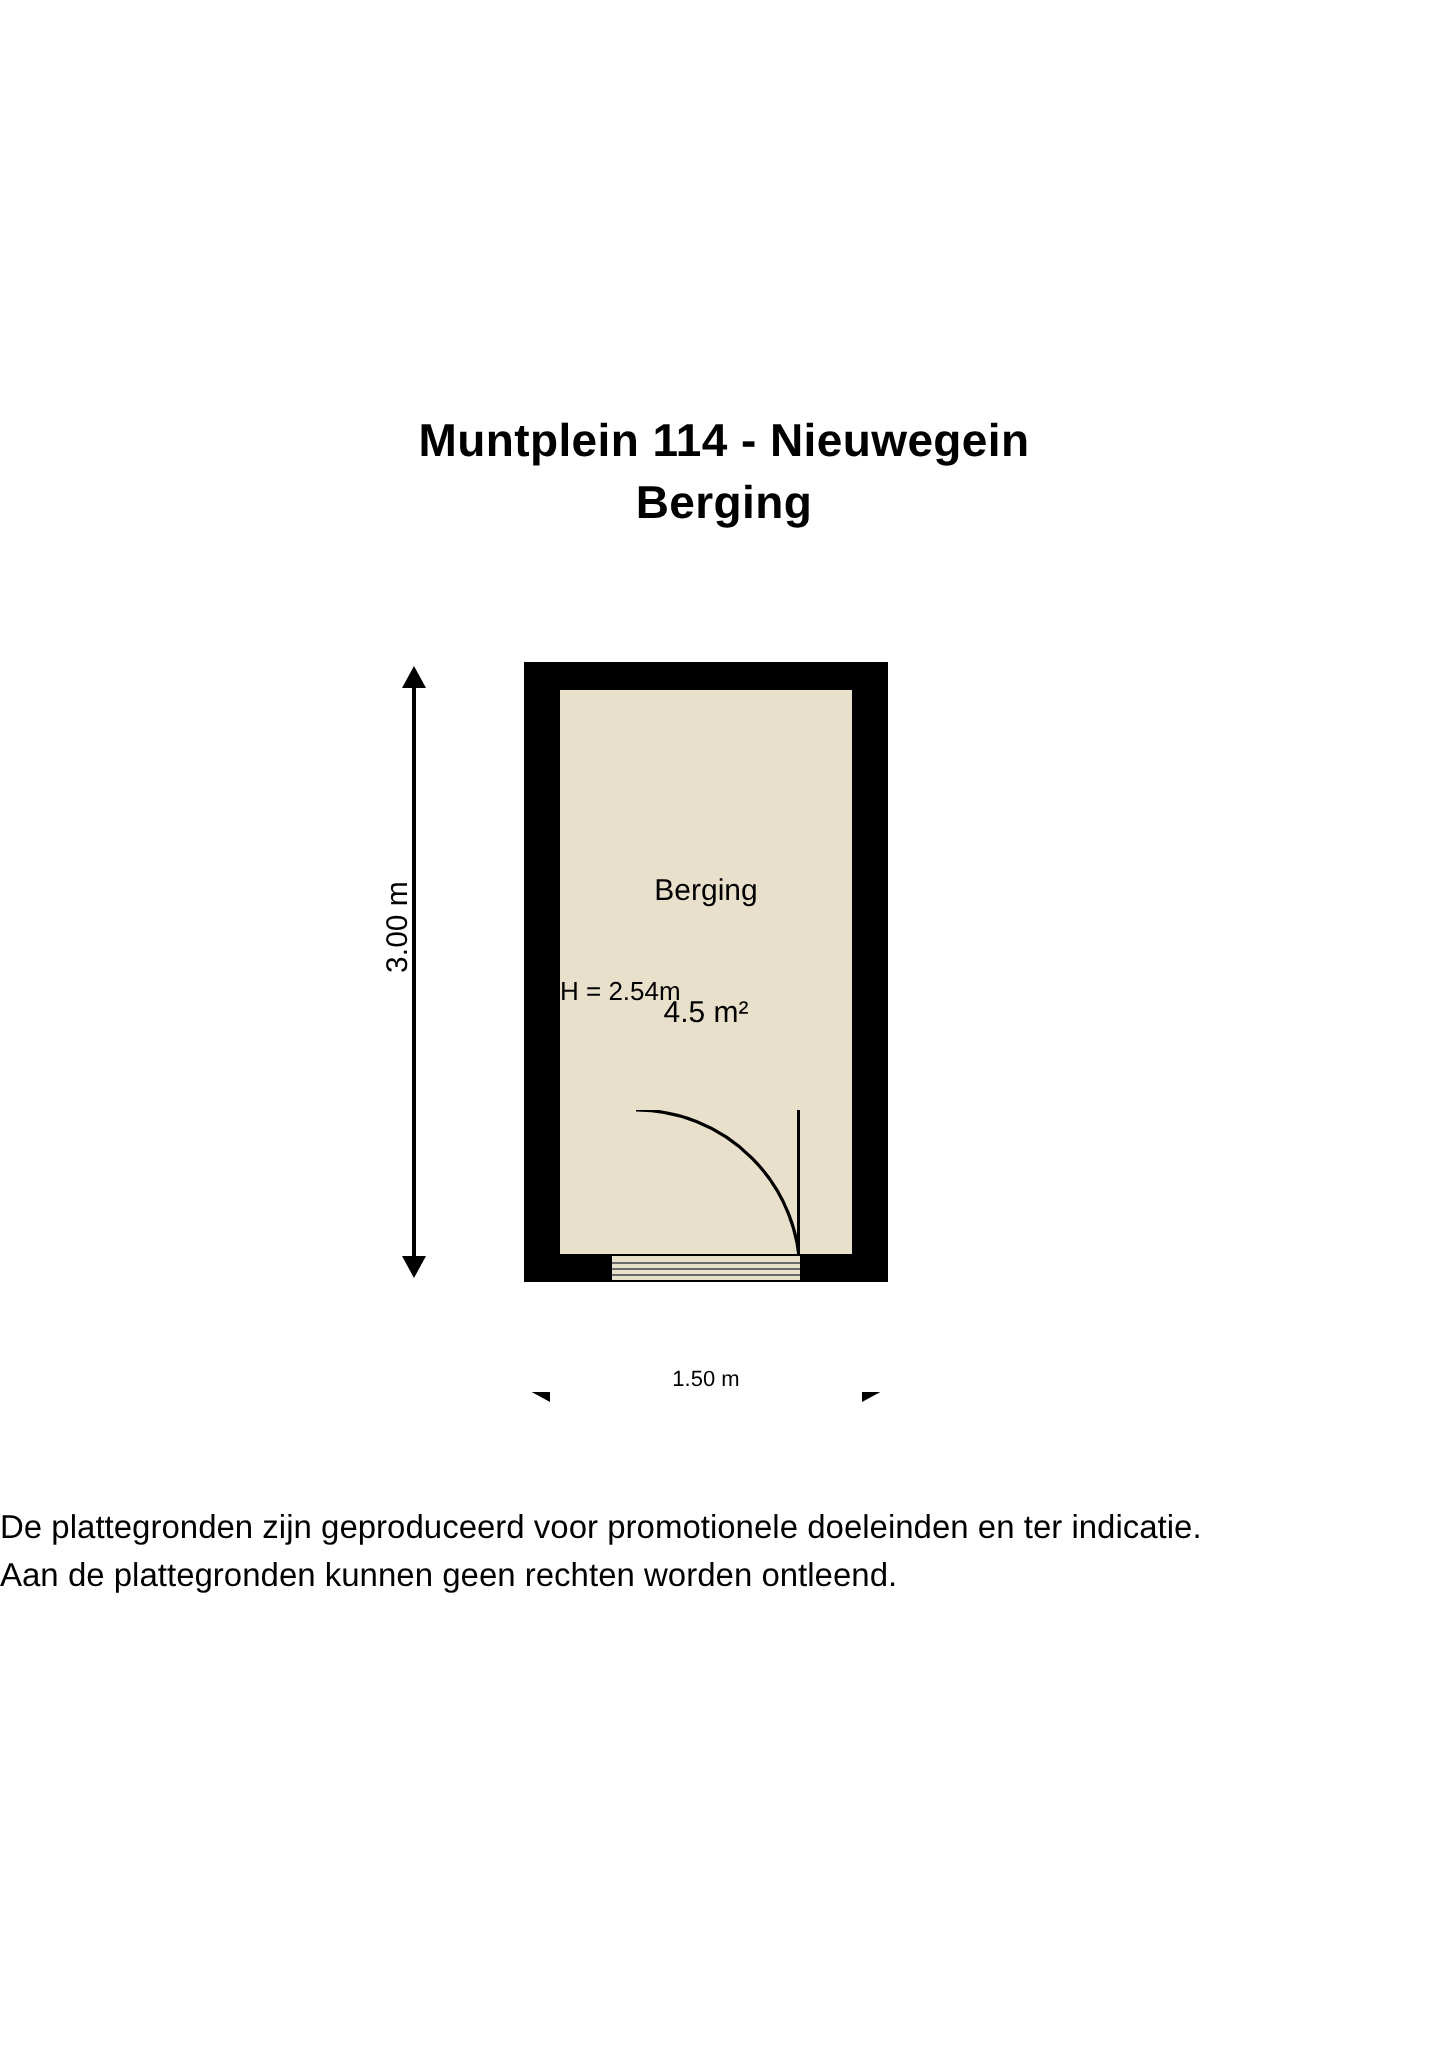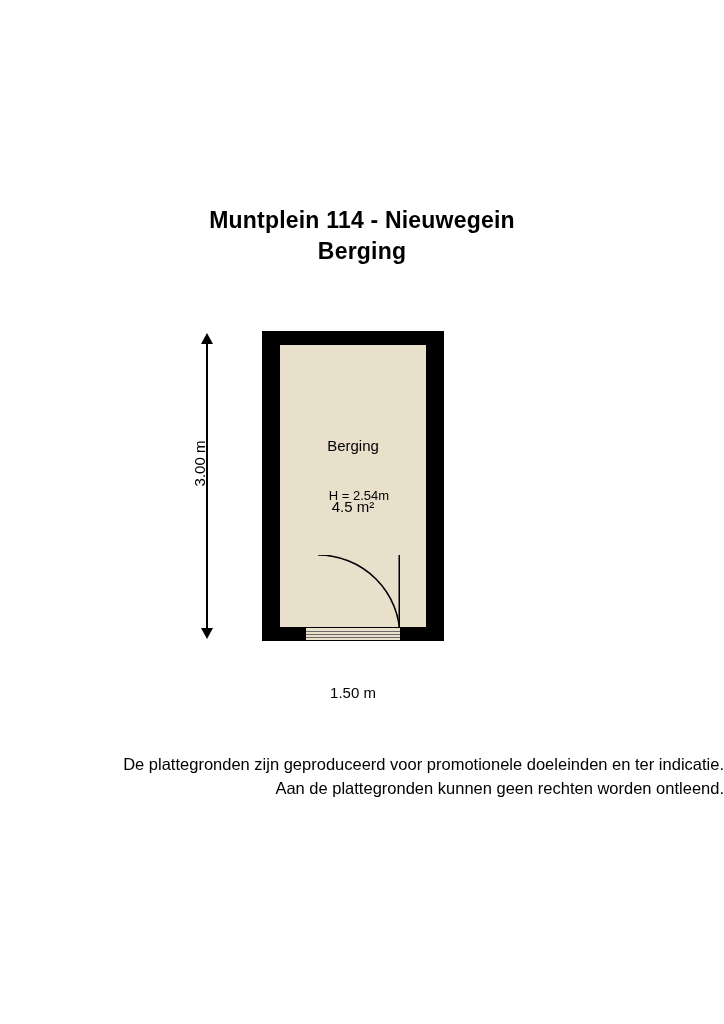--- a/index.html
+++ b/index.html
@@ -82,21 +82,21 @@
     text-align: center;
     font-size: 15px;
     line-height: 21px;
     margin-top: 40px;
   }
   #room-height {
     position: absolute;
     left: 18px;
     top: 156px;
     width: 158px;
-    text-align: center;
+    text-align: left;
     font-size: 13px;
     line-height: 18px;
   }
 
   
   #door-swing {
     position: absolute;
     left: 56px;
     top: 224px;
     width: 82px;
@@ -205,38 +205,38 @@
     border-top: 6px solid transparent;
     border-bottom: 6px solid transparent;
     border-left: 11px solid #000;
   }
   #dim-h-label {
     position: absolute;
     top: 6px;
     left: 0;
     width: 182px;
     text-align: center;
-    font-size: 15px;
+    font-size: 11px;
     background: #ffffff;
   }
   #dim-h-label span {
     background: #ffffff;
     padding: 0 8px;
   }
 
   
   #footer {
     position: absolute;
     top: 752px;
     left: 0;
     width: 724px;
-    text-align: right;
+    text-align: left;
   }
   #footer .line1 { font-size: 16.5px; line-height: 24px; }
-  #footer .line2 { font-size: 16.5px; line-height: 24px; padding-left: 42px; }
+  #footer .line2 { font-size: 16.5px; line-height: 24px; }
   #footer .line3 { font-size: 16.5px; line-height: 24px; }
 </style>
 </head>
 <body>
 
 <div id="title-block">
   <div id="title-line1">Muntplein 114 - Nieuwegein</div>
   <div id="title-line2">Berging</div>
 </div>
 

